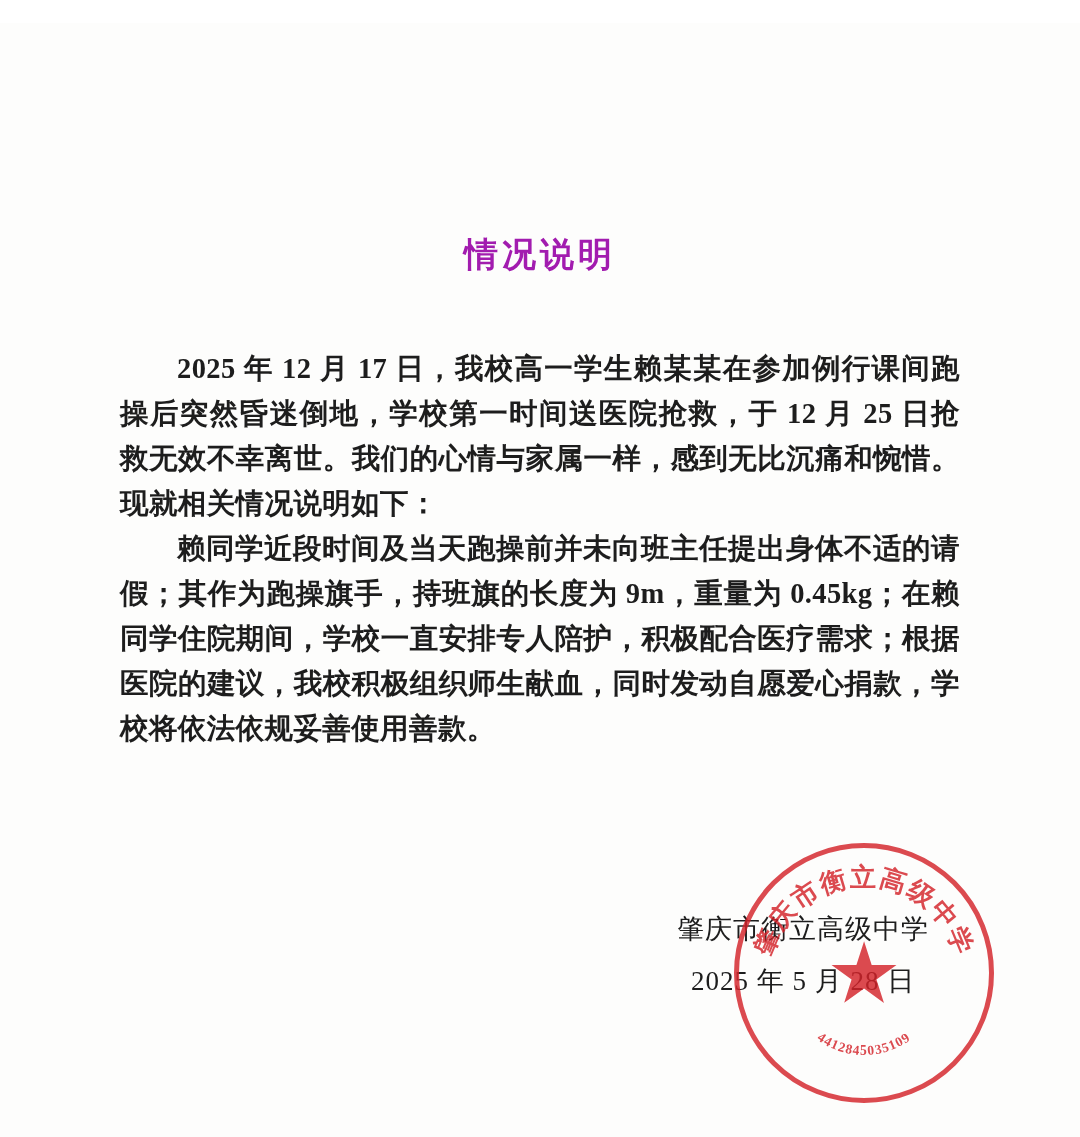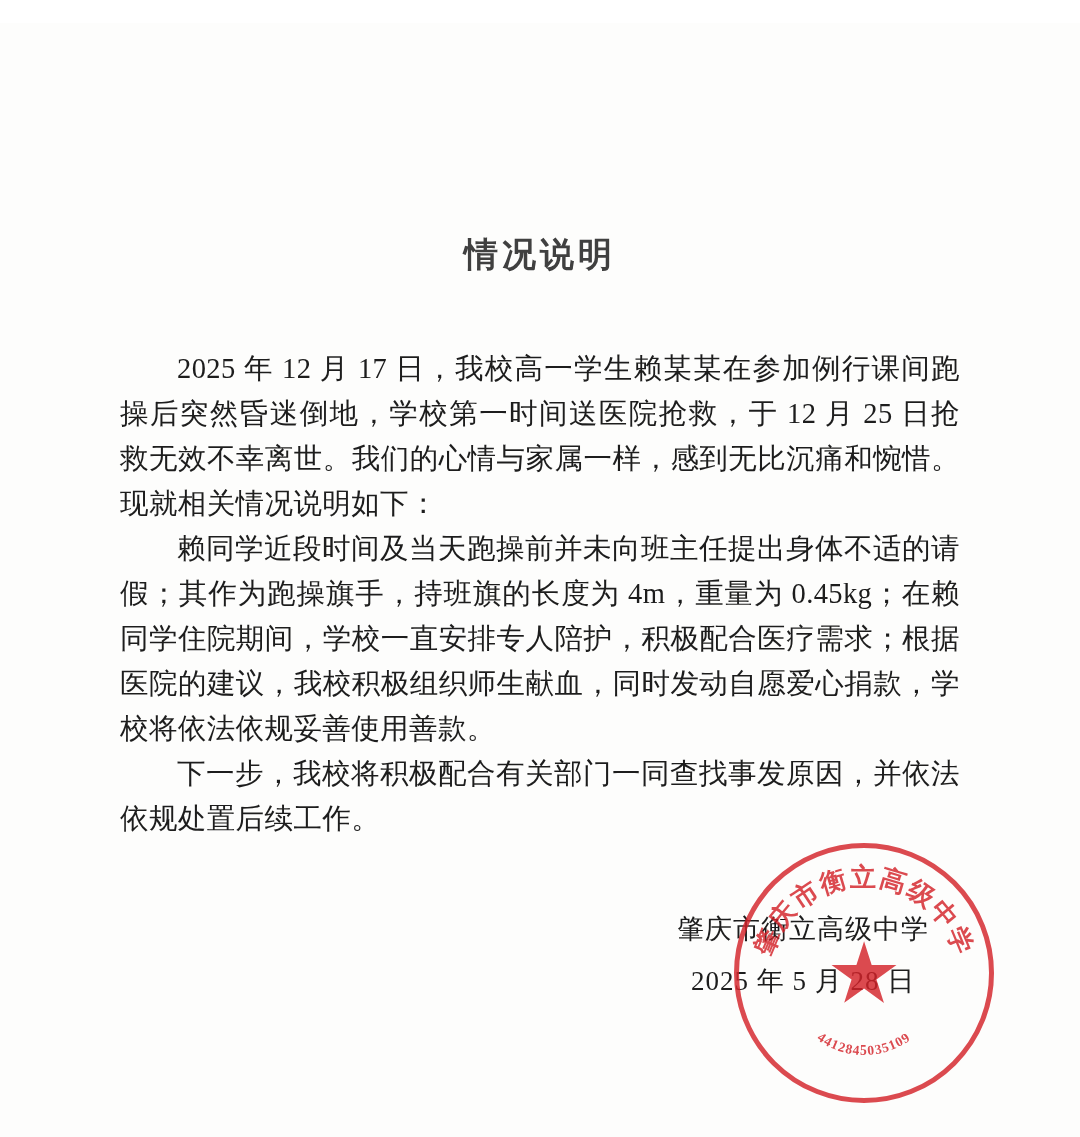--- a/index.html
+++ b/index.html
@@ -22,32 +22,33 @@
     box-sizing: border-box;
     padding: 0;
   }
   .doc-title {
     text-align: center;
     font-size: 34px;
     font-weight: bold;
     letter-spacing: 4px;
     padding-top: 212px;
     line-height: 1.2;
-    color: #404040;
+    color: #a21caf;
   }
   .body-text {
     margin: 0 auto;
     width: 840px;
     padding-top: 48px;
     font-size: 28.5px;
     line-height: 45px;
     text-align: justify;
     text-justify: inter-ideograph;
     color: #1d1d1d;
     letter-spacing: 0.4px;
+    font-weight: bold;
   }
   .para {
     text-indent: 2em;
     margin: 0 0 0 0;
   }
   .para + .para {
     margin-top: 0px;
   }
   .signature-block {
     position: absolute;
@@ -118,22 +119,21 @@
 </head>
 <body>
 
 <div class="page">
   <div class="paper-edge"></div>
 
   <h1 class="doc-title">情况说明</h1>
 
   <div class="body-text">
     <p class="para">2025 年 12 月 17 日，我校高一学生赖某某在参加例行课间跑操后突然昏迷倒地，学校第一时间送医院抢救，于 12 月 25 日抢救无效不幸离世。我们的心情与家属一样，感到无比沉痛和惋惜。现就相关情况说明如下：</p>
-    <p class="para">赖同学近段时间及当天跑操前并未向班主任提出身体不适的请假；其作为跑操旗手，持班旗的长度为 4m，重量为 0.45kg；在赖同学住院期间，学校一直安排专人陪护，积极配合医疗需求；根据医院的建议，我校积极组织师生献血，同时发动自愿爱心捐款，学校将依法依规妥善使用善款。</p>
-    <p class="para">下一步，我校将积极配合有关部门一同查找事发原因，并依法依规处置后续工作。</p>
+    <p class="para">赖同学近段时间及当天跑操前并未向班主任提出身体不适的请假；其作为跑操旗手，持班旗的长度为 9m，重量为 0.45kg；在赖同学住院期间，学校一直安排专人陪护，积极配合医疗需求；根据医院的建议，我校积极组织师生献血，同时发动自愿爱心捐款，学校将依法依规妥善使用善款。</p>
   </div>
 
   <div class="signature-block">
     <div class="sig-line">肇庆市衡立高级中学</div>
     <div class="sig-line">2025 年 5 月 28 日</div>
   </div>
 
   <div class="seal">
     <div class="seal-inner">
       <div class="seal-arc-text seal-top">

